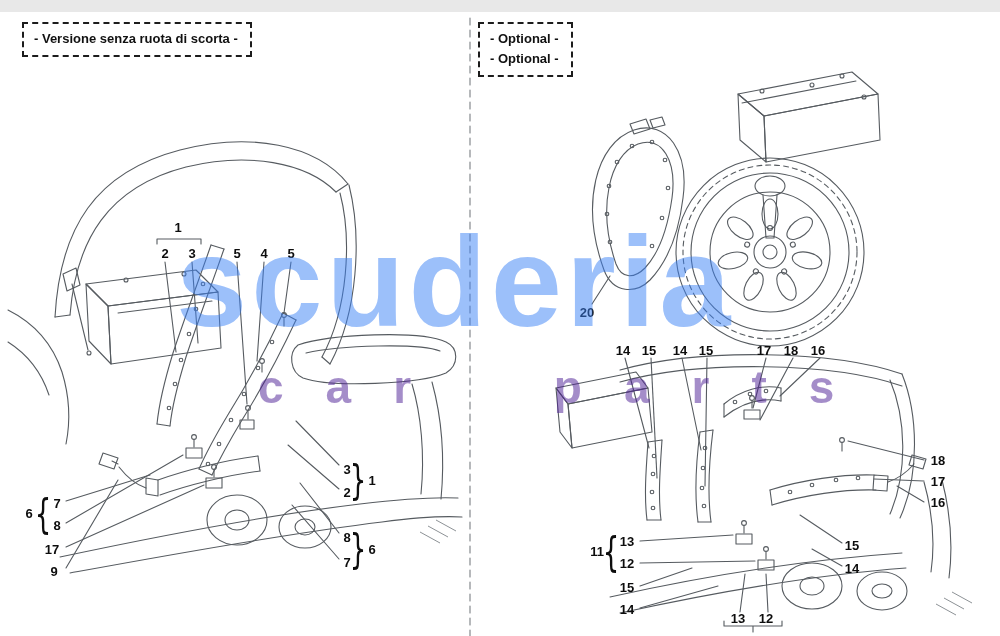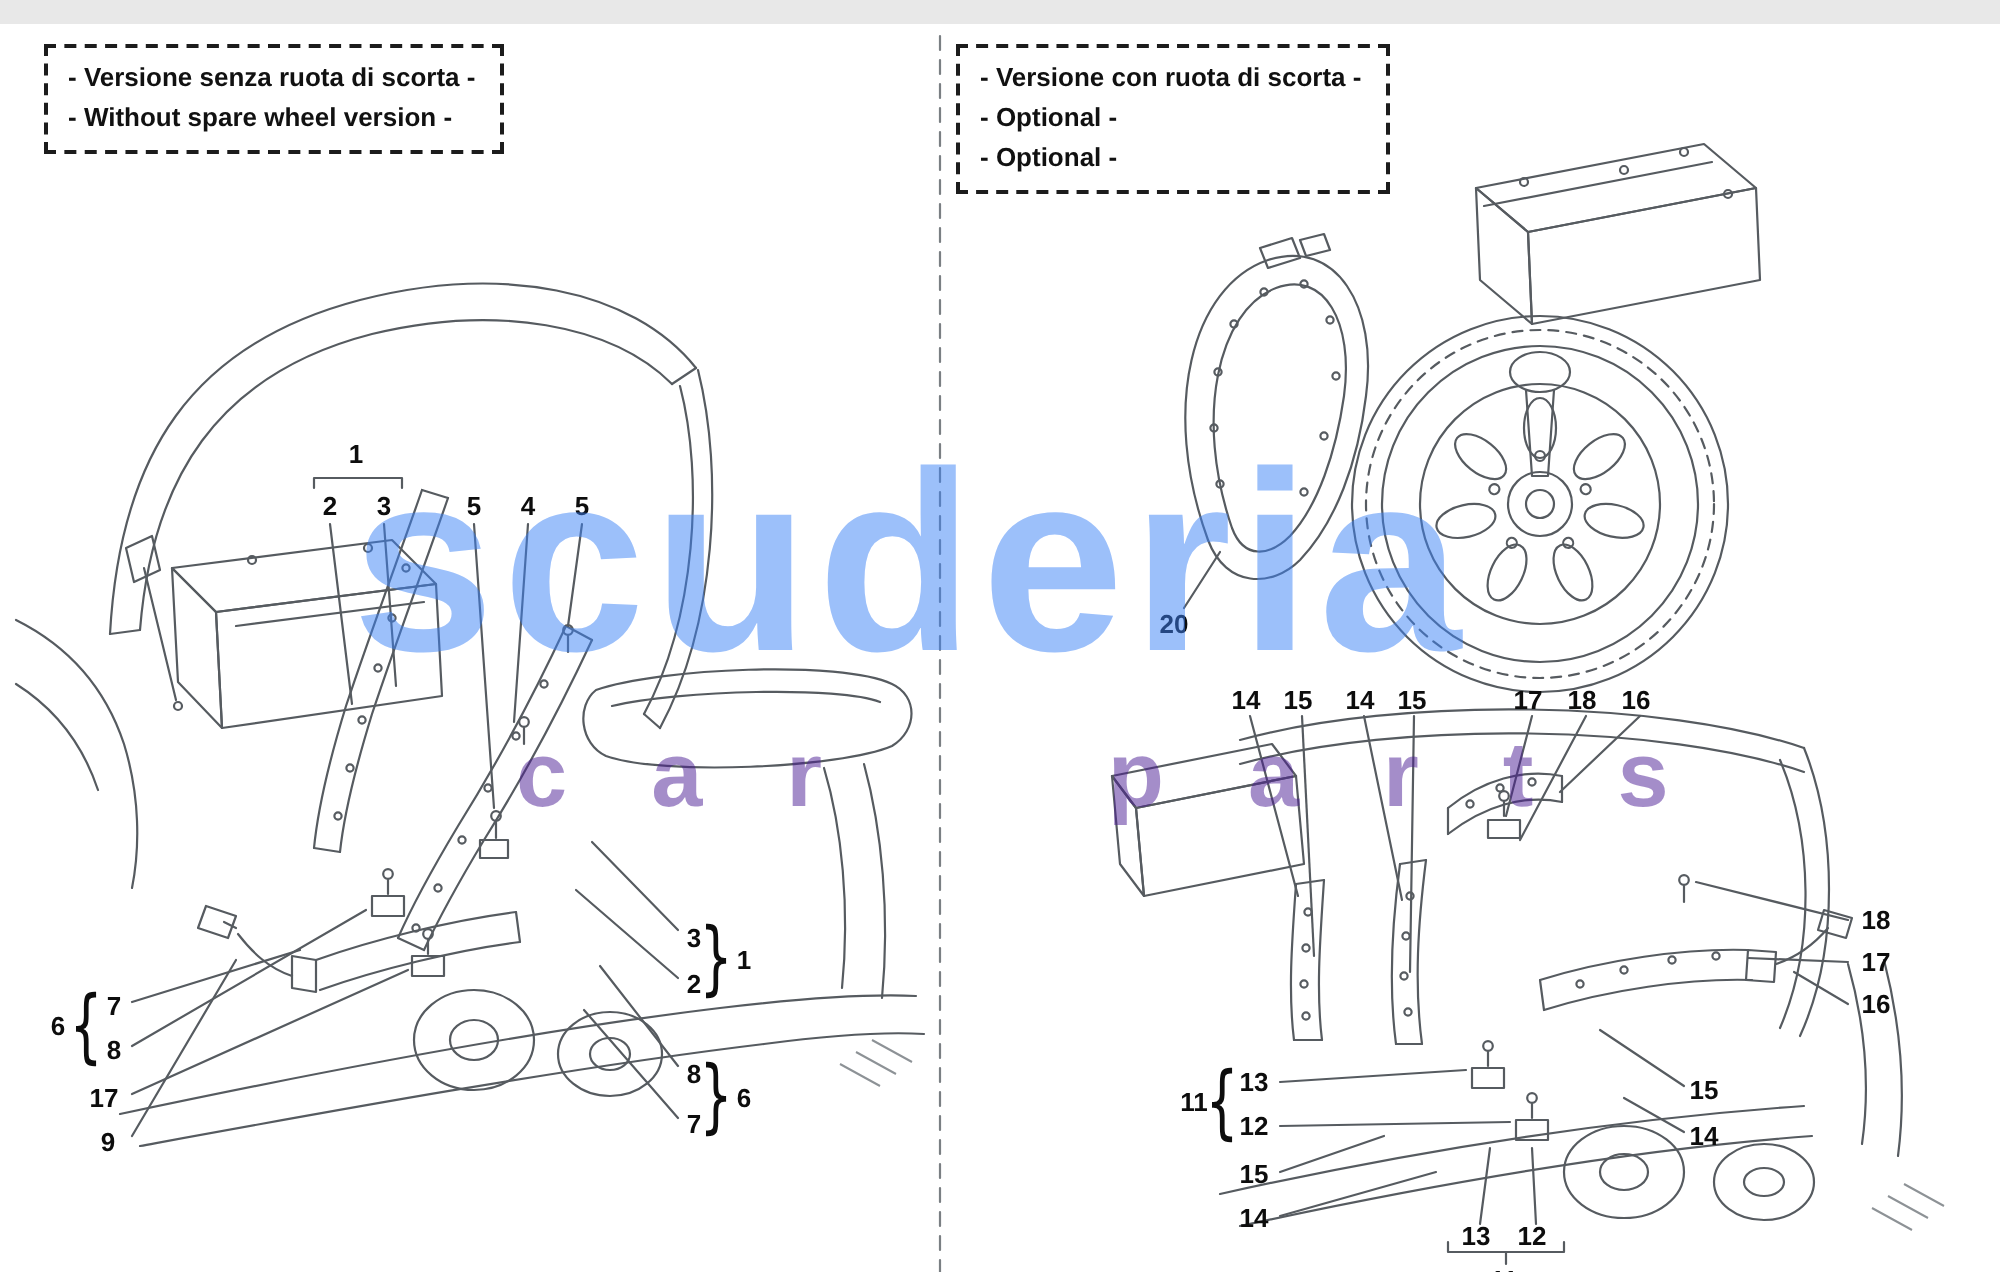--- a/index.html
+++ b/index.html
@@ -271,25 +271,23 @@
     </g>
 
     <g stroke="#8d9296" fill="none" stroke-width="1">
       <path d="M420,520 l20,11 M428,514 l20,11 M436,508 l20,11"></path>
       <path d="M936,592 l20,11 M944,586 l20,11 M952,580 l20,11"></path>
     </g>
   </svg>
 
   <div class="header-box hb-left">
     <div>- Versione senza ruota di scorta -</div>
-    <div>- Without spare wheel version -</div>
   </div>
 
   <div class="header-box hb-right">
-    <div>- Versione con ruota di scorta -</div>
     <div>- Optional -</div>
     <div>- Optional -</div>
   </div>
 
   <div>
     <span class="callout" style="left:178px;top:215px">1</span>
     <span class="callout" style="left:165px;top:241px">2</span>
     <span class="callout" style="left:192px;top:241px">3</span>
     <span class="callout" style="left:237px;top:241px">5</span>
     <span class="callout" style="left:264px;top:241px">4</span>

